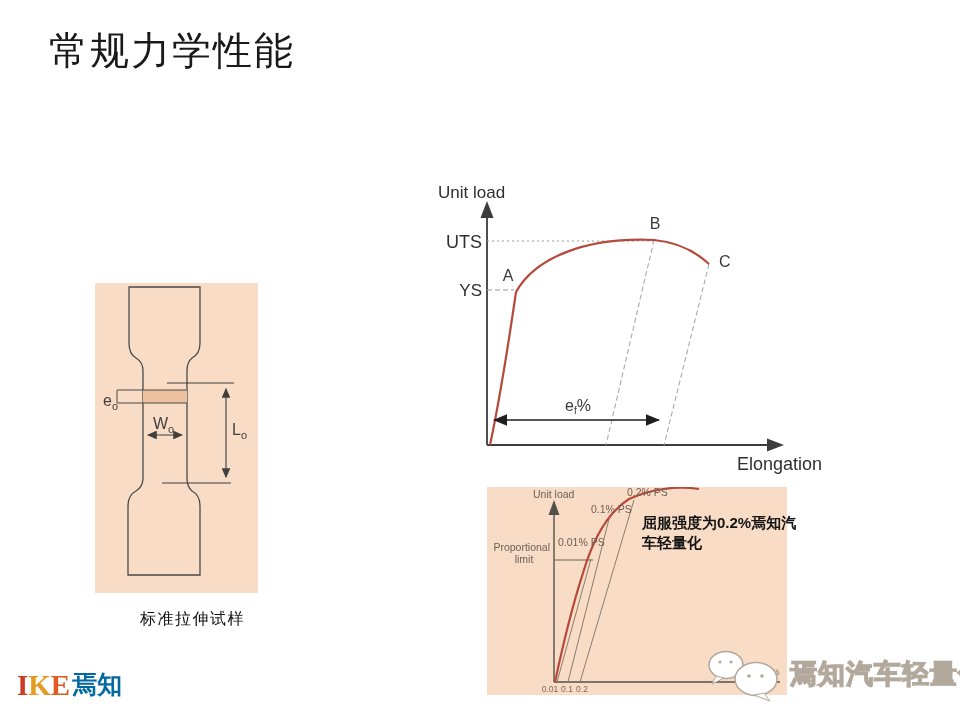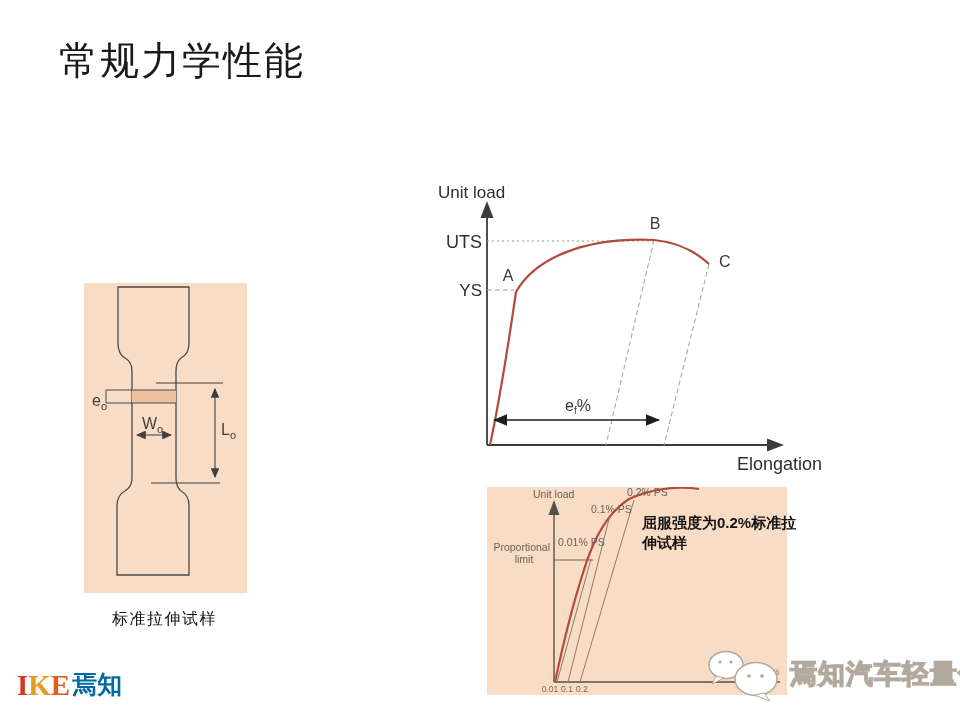--- a/index.html
+++ b/index.html
@@ -1,21 +1,21 @@
 <!DOCTYPE html>
 <html><head>
 <meta charset="utf-8">
 <style>
   html,body{margin:0;padding:0;background:#e9e9e9;font-family:"Liberation Sans",sans-serif;}
   .slide{position:relative;width:960px;height:720px;background:#ffffff;overflow:hidden;}
   .title{position:absolute;left:47px;top:22px;font-family:Liberation Sans, sans-serif;
-         font-size:39px;font-weight:400;color:#1a1a1a;letter-spacing:2px;margin:12px;}
+         font-size:39px;font-weight:400;color:#1a1a1a;letter-spacing:2px;margin:2px;}
   .subtitle{position:absolute;left:61px;top:122px;font-size:19px;color:#111;letter-spacing:1px;}
-  .specimen-panel{position:absolute;left:84px;top:283px;width:175px;height:310px;}
-  .specimen-caption{position:absolute;left:112px;top:609px;font-size:16px;color:#111;letter-spacing:1.5px;}
+  .specimen-panel{position:absolute;left:95px;top:283px;width:175px;height:310px;}
+  .specimen-caption{position:absolute;left:140px;top:609px;font-size:16px;color:#111;letter-spacing:1.5px;}
   .main-chart{position:absolute;left:430px;top:180px;}
   .small-chart{position:absolute;left:487px;top:487px;}
   .annotation{position:absolute;left:642px;top:513px;width:164px;font-size:15px;font-weight:600;
               color:#141414;line-height:1.3;}
   .logo{position:absolute;left:17px;top:668px;font-weight:bold;white-space:nowrap;}
   .logo .li{font-family:"Liberation Serif",serif;font-size:29px;color:#cf3a23;}
   .logo .lk{font-family:"Liberation Serif",serif;font-size:29px;color:#e69a24;}
   .logo .le{font-family:"Liberation Serif",serif;font-size:29px;color:#df5c22;}
   .logo .lcn{font-size:25px;color:#0369a1;margin-left:2px;vertical-align:2px;}
   .watermark{position:absolute;left:698px;top:646px;display:flex;align-items:center;}
@@ -98,21 +98,21 @@
     <line x1="93" y1="195" x2="147" y2="13" stroke="#8a7b6c" stroke-width="1"></line>
     <path d="M68,195 C78,148 85,120 96,86 C106,52 120,26 142,12 C166,1 192,-1 212,2" fill="none" stroke="#b5493a" stroke-width="2.2"></path>
     <text x="71" y="59" class="sm-label">0.01% PS</text>
     <text x="104" y="26" class="sm-label">0.1% PS</text>
     <text x="140" y="9" class="sm-label">0.2% PS</text>
     <text x="63" y="205" class="sm-tick" text-anchor="middle">0.01</text>
     <text x="80" y="205" class="sm-tick" text-anchor="middle">0.1</text>
     <text x="95" y="205" class="sm-tick" text-anchor="middle">0.2</text>
     <text x="285" y="188" class="sm-tick" font-size="10">%</text>
   </svg>
-  <div class="annotation">屈服强度为0.2%标准拉伸试样</div>
+  <div class="annotation">屈服强度为0.2%焉知汽车轻量化</div>
 
   <div class="logo"><span class="li">I</span><span class="lk">K</span><span class="le">E</span><span class="lcn">焉知</span></div>
 
   <div class="watermark">
     <svg width="92" height="56" viewBox="0 0 92 56">
       <ellipse cx="28" cy="19" rx="17" ry="13.5" fill="#ffffff" stroke="#b3a89c" stroke-width="1.5"></ellipse>
       <path d="M18,30 L14,38 L26,32 Z" fill="#ffffff" stroke="#b3a89c" stroke-width="1"></path>
       <circle cx="22" cy="16" r="1.6" fill="#b3a89c"></circle>
         <circle cx="33" cy="16" r="1.6" fill="#b3a89c"></circle>
       <ellipse cx="58" cy="33" rx="21" ry="16.5" fill="#ffffff" stroke="#b3a89c" stroke-width="1.5"></ellipse>

